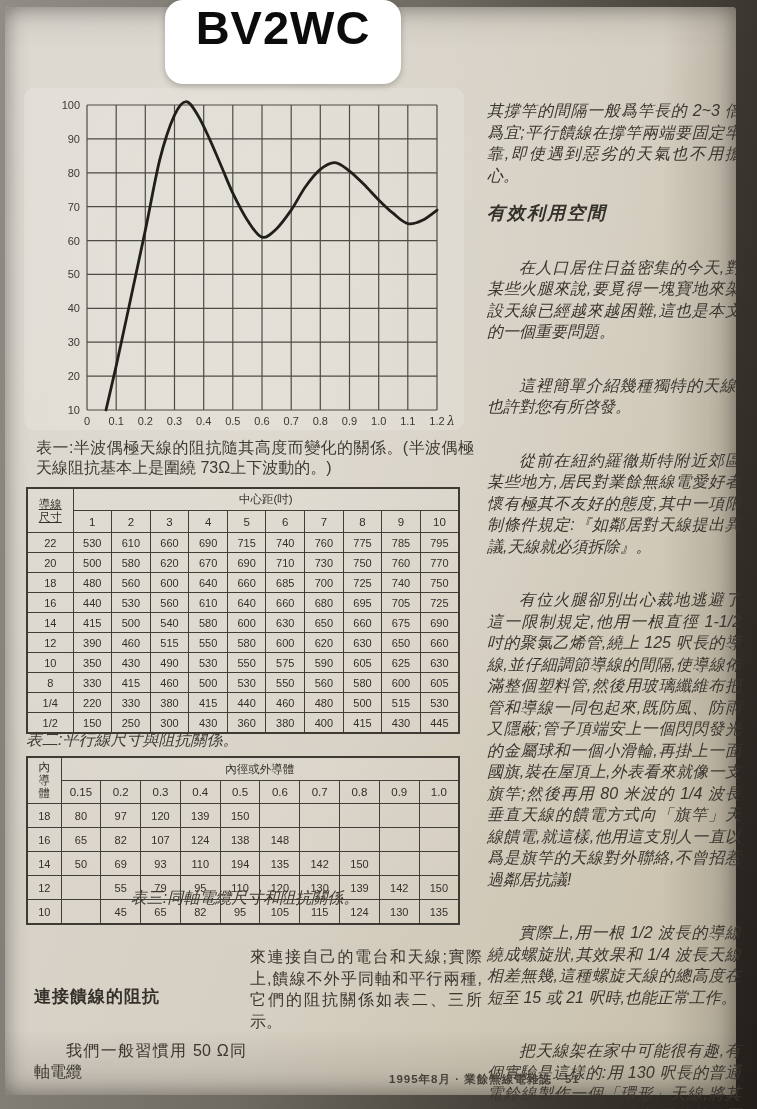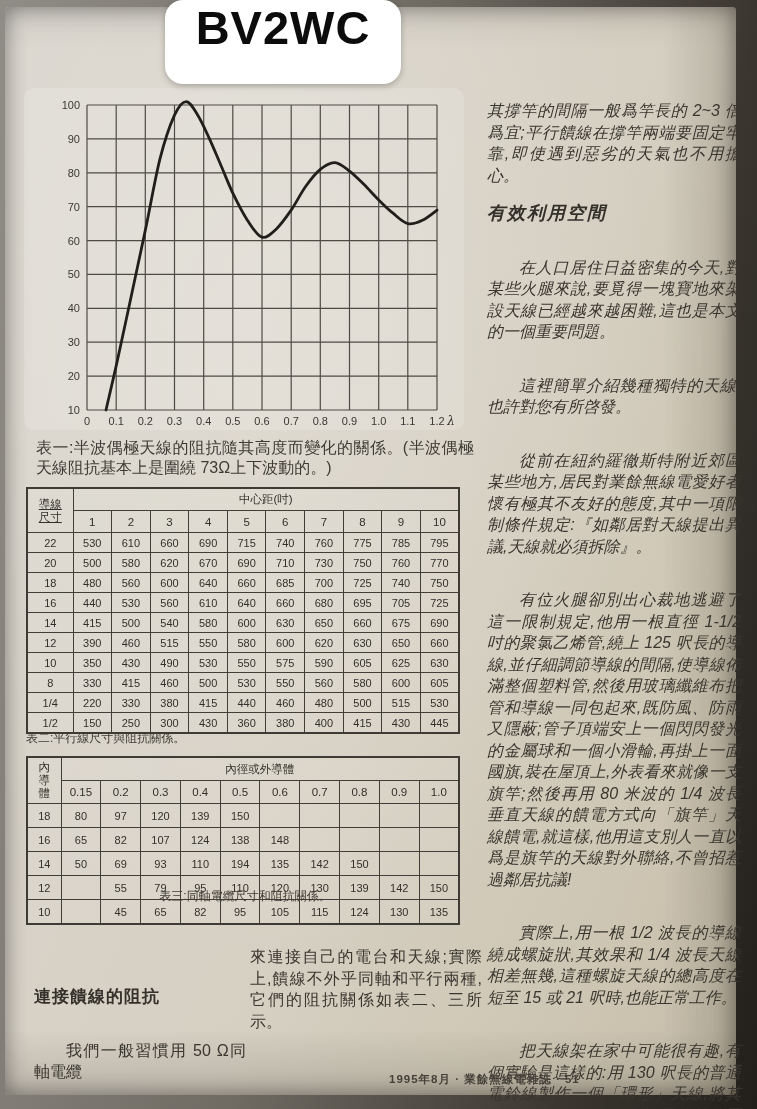--- a/index.html
+++ b/index.html
@@ -65,21 +65,21 @@
   #table2{top:487px;}
   #table2 th,#table2 td{height:19px;}
   #table2 thead tr th{height:21px;}
   #table3{top:756px;}
   #table3 th,#table3 td{height:23px;}
   #table3 thead tr th{height:22px;}
   .corner2{font-size:11px;line-height:13px;text-decoration:underline;}
   .corner3{font-size:11px;line-height:13px;}
   .tbl-caption{
     position:absolute;left:26px;width:438px;
-    font-size:12px;color:#3e3b34;
+    font-size:16px;color:#3e3b34;font-style:italic;
   }
   #cap2{top:730px;}
   #cap3{top:888px;text-align:center;}
 
   
   .cjk{
     font-size:16px;line-height:21.5px;text-align:justify;word-break:break-all;
     color:#39362f;
   }
   .cjk p{margin:0;}

